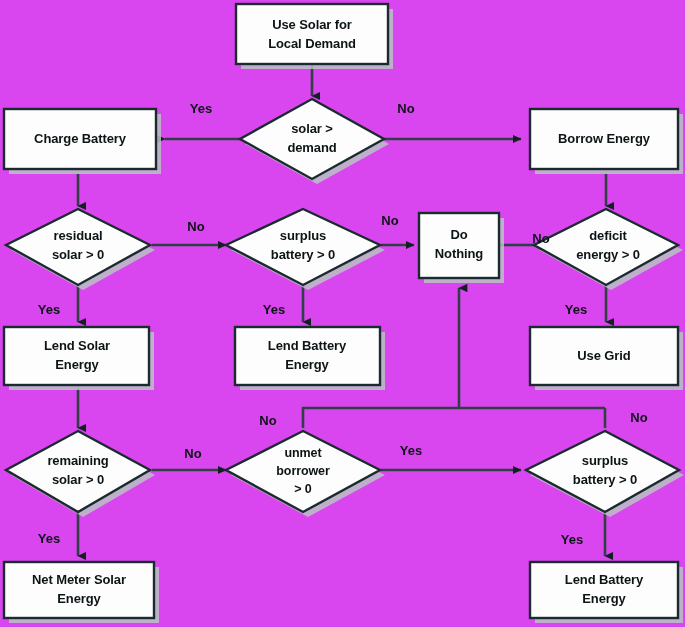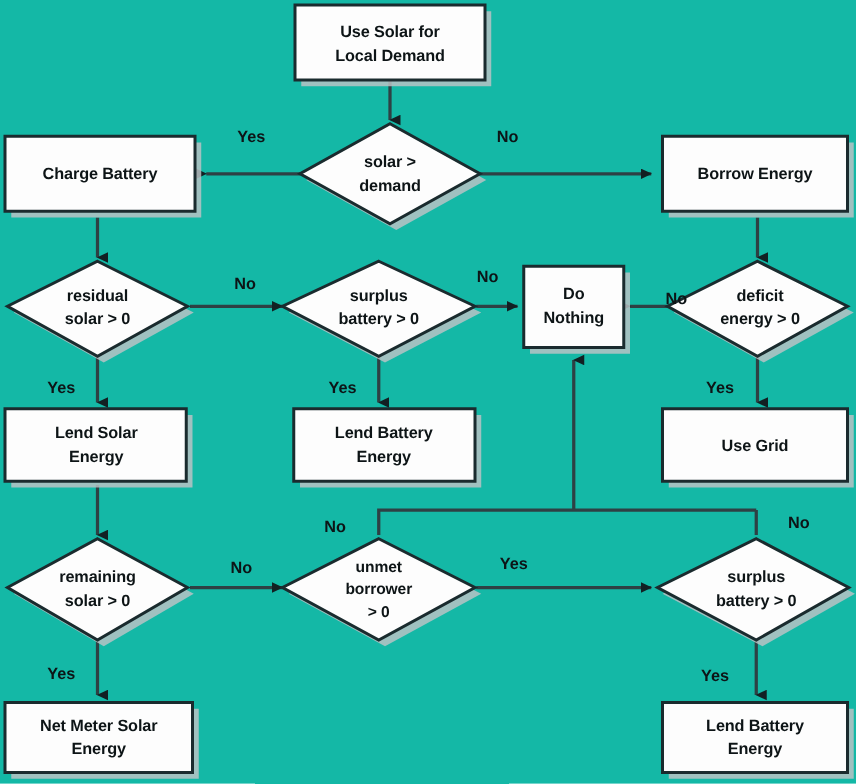--- a/index.html
+++ b/index.html
@@ -4,21 +4,21 @@
 <style>
   html, body {
     margin: 0;
     padding: 0;
     background: #ffffff;
   }
   #diagram-root {
     position: relative;
     width: 685px;
     height: 627px;
-    background: #14b8a6;
+    background: #d946ef;
     font-family: "Liberation Sans", sans-serif;
     overflow: hidden;
   }
   svg#flow {
     display: block;
     width: 685px;
     height: 627px;
   }
   .node-shape {
     fill: #fdfdfd;

